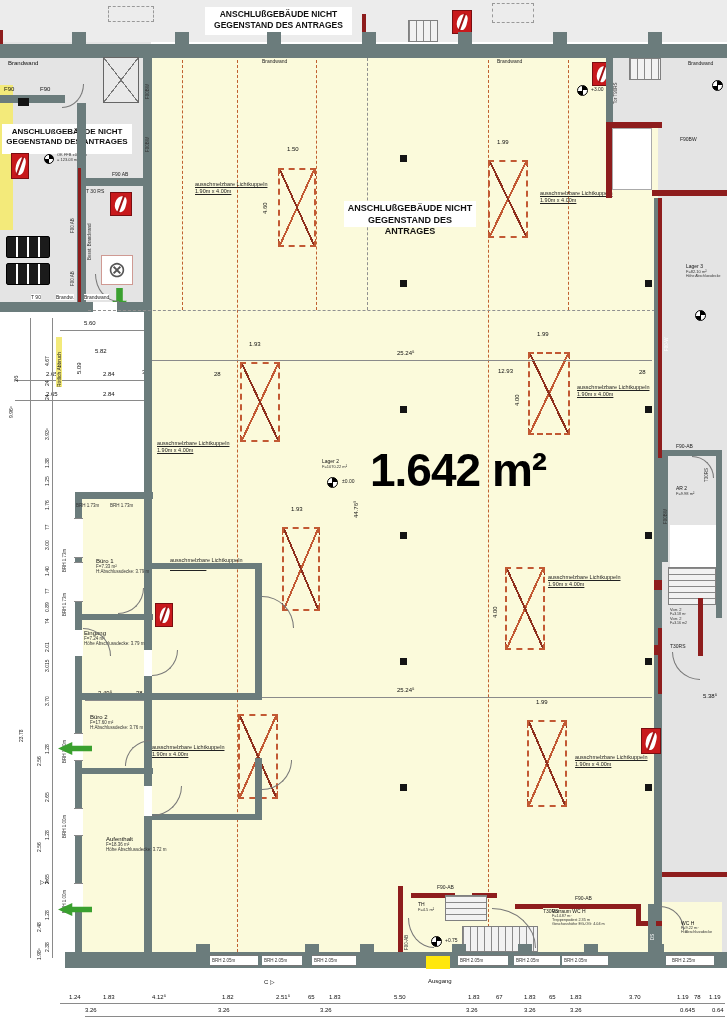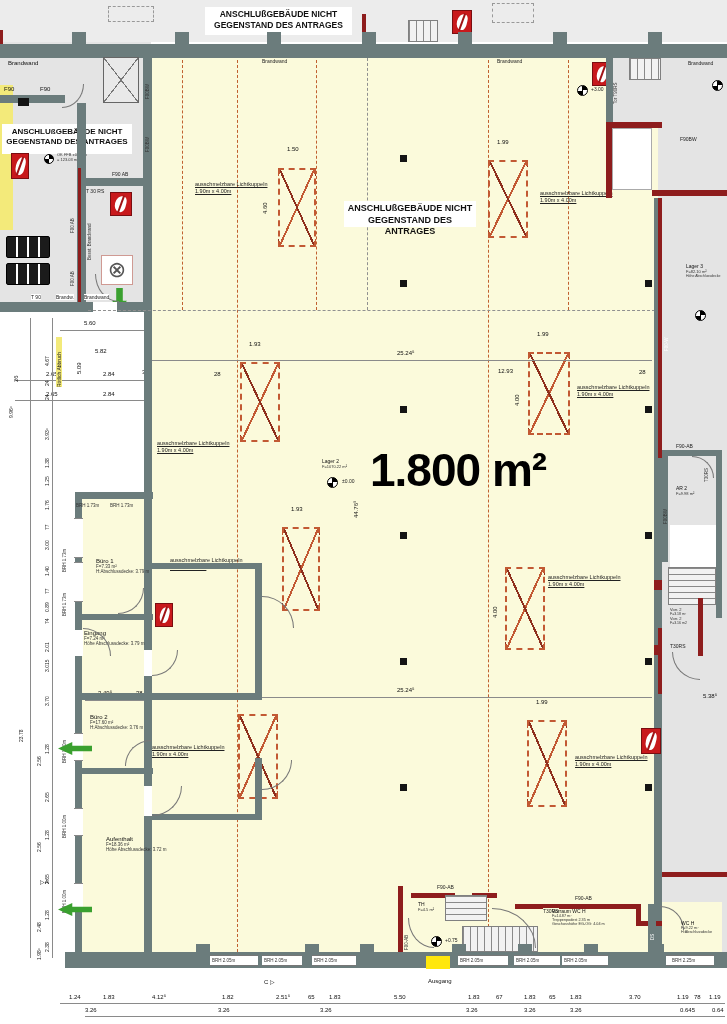--- a/index.html
+++ b/index.html
@@ -202,21 +202,21 @@
   <div class="a t" style="left:498px;top:368px">12.93</div>
   <div class="a t" style="left:214px;top:371px">28</div>
   <div class="a t" style="left:639px;top:369px">28</div>
 
   <div class="a" style="left:322px;top:458px">
     <div class="rn" style="font-size:5px">Lager 2</div>
     <div class="rl" style="font-size:4px">F=1070.22 m²</div>
   </div>
   <div class="a sm" style="left:327px;top:477px;width:11px;height:11px"></div>
   <div class="a t5" style="left:342px;top:478px">±0.00</div>
-  <div class="a big" style="left:370px;top:443px">1.800 m²</div>
+  <div class="a big" style="left:370px;top:443px">1.642 m²</div>
   <div class="a t tv" style="left:353px;top:478px;height:40px">44.76⁵</div>
 
   <div class="a lnh" style="left:152px;top:360px;width:500px"></div>
   <div class="a lnh" style="left:152px;top:697px;width:500px"></div>
   <div class="a t" style="left:397px;top:350px">25.24⁵</div>
   <div class="a t" style="left:397px;top:687px">25.24⁵</div>
   <div class="a lnh" style="left:60px;top:330px;width:92px"></div>
   <div class="a lnh" style="left:15px;top:380px;width:137px"></div>
   <div class="a lnh" style="left:15px;top:400px;width:137px"></div>
   <div class="a t" style="left:84px;top:320px">5.60</div>

